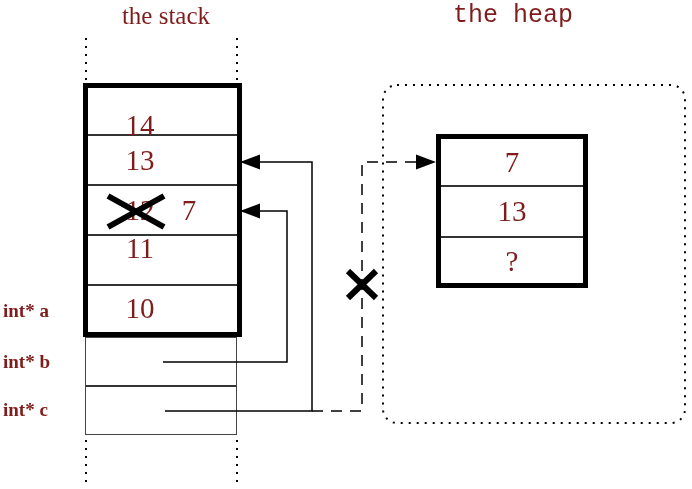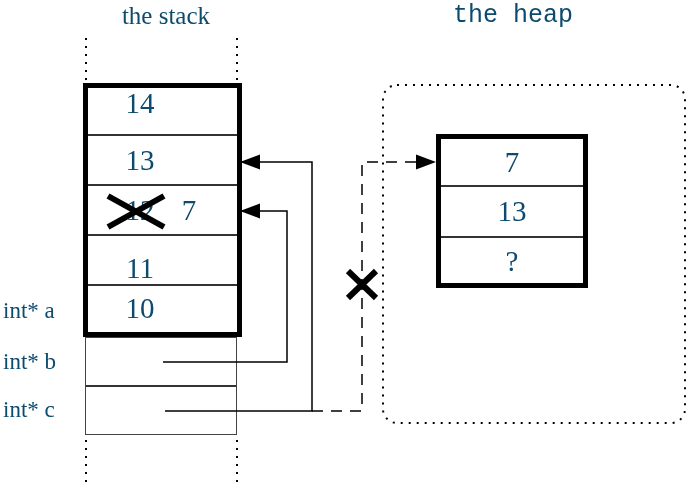--- a/index.html
+++ b/index.html
@@ -6,21 +6,21 @@
     margin: 0;
     padding: 0;
     background: #ffffff;
   }
   .canvas {
     position: relative;
     width: 692px;
     height: 489px;
     background: #ffffff;
     font-family: "Liberation Serif", "DejaVu Serif", serif;
-    color: #0c4a6e;
+    color: #7f1d1d;
     overflow: hidden;
   }
   .abs { position: absolute; }
 
   .title {
     top: 0;
     height: 32px;
     line-height: 32px;
     font-size: 25px;
     text-align: center;
@@ -57,22 +57,23 @@
     text-align: center;
     font-size: 29px;
   }
   .heap-num {
     left: 441px; width: 142px;
     text-align: center;
     font-size: 29px;
   }
   .ptr-label {
     left: 3px; width: 70px;
-    font-size: 23px;
+    font-size: 19px;
     white-space: nowrap;
+    font-weight: bold;
   }
 
   svg.overlay {
     position: absolute;
     left: 0; top: 0;
     width: 692px; height: 489px;
     pointer-events: none;
   }
 </style>
 </head>
@@ -83,25 +84,25 @@
   <div class="abs title" id="title-stack">the stack</div>
   <div class="abs title" id="title-heap">the heap</div>
 
   <div class="abs stack-box"></div>
 
   <div class="abs hline" style="left:88px; top:134px; width:149px;"></div>
   <div class="abs hline" style="left:88px; top:184px; width:149px;"></div>
   <div class="abs hline" style="left:88px; top:234px; width:149px;"></div>
   <div class="abs hline" style="left:88px; top:284px; width:149px;"></div>
 
-  <div class="abs cell-num" style="top:80px;  height:46px; line-height:46px;">14</div>
+  <div class="abs cell-num" style="top:102px;  height:46px; line-height:46px;">14</div>
   <div class="abs cell-num" style="top:136px; height:48px; line-height:48px;">13</div>
   <div class="abs cell-num" style="top:186px; height:48px; line-height:48px;">12</div>
   <div class="abs" style="left:172px; top:186px; width:34px; height:48px; line-height:48px; text-align:center; font-size:29px;">7</div>
-  <div class="abs cell-num" style="top:244px; height:48px; line-height:48px;">11</div>
+  <div class="abs cell-num" style="top:224px; height:48px; line-height:48px;">11</div>
   <div class="abs cell-num" style="top:285px; height:47px; line-height:47px;text-align:center;">10</div>
 
   <div class="abs bc-box"></div>
   <div class="abs hline" style="left:86px; top:385px; width:150px;"></div>
 
   <div class="abs ptr-label" style="top:296px; height:30px; line-height:30px;">int* a</div>
   <div class="abs ptr-label" style="top:347px; height:30px; line-height:30px;">int* b</div>
   <div class="abs ptr-label" style="top:395px; height:30px; line-height:30px;">int* c</div>
 
   <div class="abs heap-box"></div>

